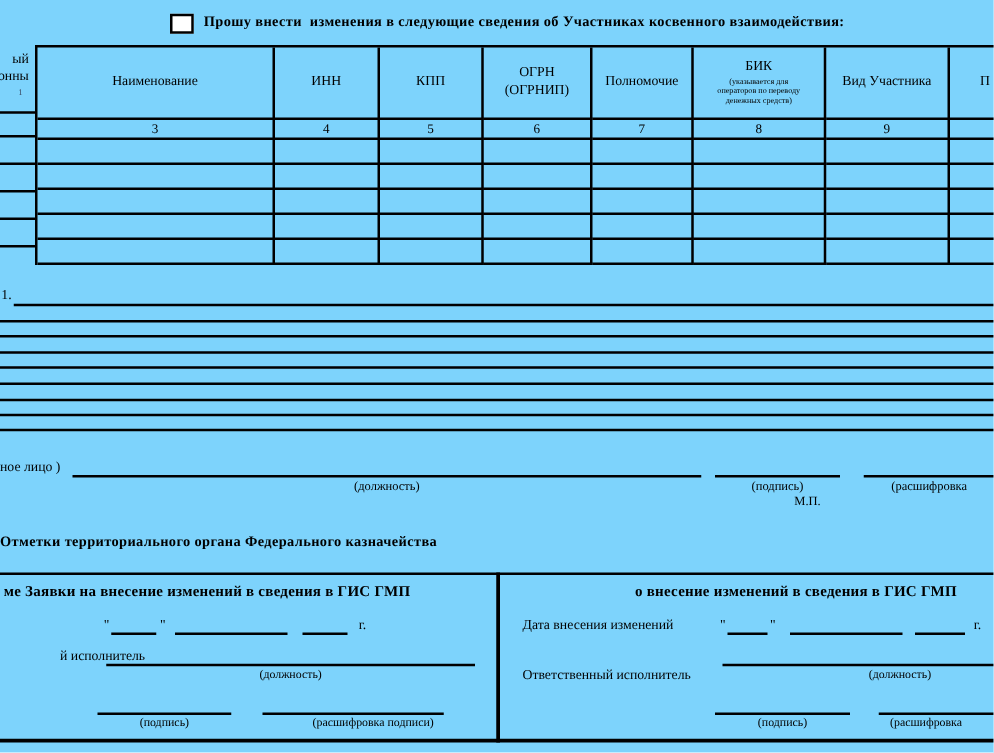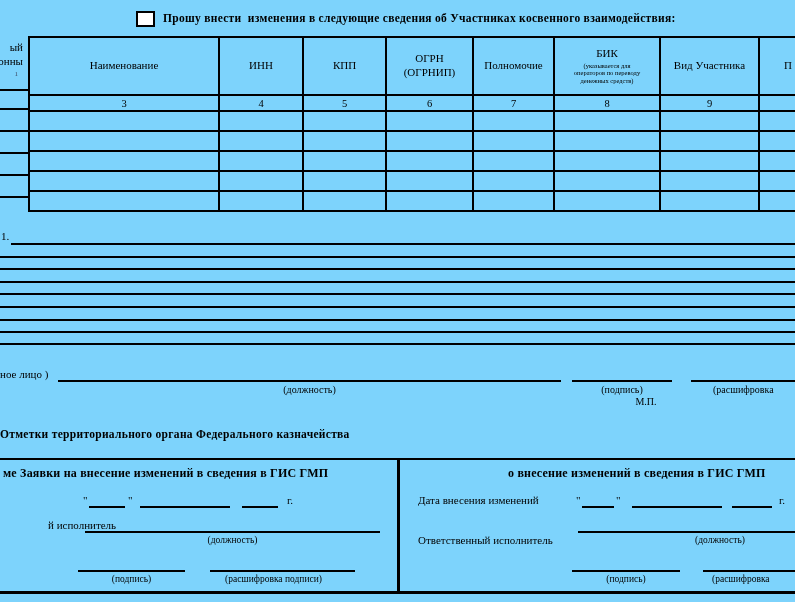--- a/index.html
+++ b/index.html
@@ -165,21 +165,21 @@
   <div class="txt11" style="left:128px;top:494px;">"</div>
   <div class="ln" style="left:140px;top:506px;width:90px;"></div>
   <div class="ln" style="left:242px;top:506px;width:36px;"></div>
   <div class="txt11" style="left:287px;top:494px;">г.</div>
   <div class="txt11" style="left:4px;top:519px;margin-left:44px;">й исполнитель</div>
   <div class="ln" style="left:85px;top:531px;width:295px;"></div>
   <div class="cap" style="left:85px;top:535px;width:295px;">(должность)</div>
   <div class="ln" style="left:78px;top:570px;width:107px;"></div>
   <div class="cap" style="left:78px;top:574px;width:107px;">(подпись)</div>
   <div class="ln" style="left:210px;top:570px;width:145px;"></div>
-  <div class="cap" style="left:201px;top:574px;width:145px;">(расшифровка подписи)</div>
+  <div class="cap" style="left:226px;top:574px;width:145px;">(расшифровка подписи)</div>
 
   <div class="box-title-r">о внесение изменений в сведения в ГИС ГМП</div>
   <div class="txt11" style="left:418px;top:494px;">Дата внесения изменений</div>
   <div class="txt11" style="left:576px;top:494px;">"</div>
   <div class="ln" style="left:582px;top:506px;width:32px;"></div>
   <div class="txt11" style="left:616px;top:494px;">"</div>
   <div class="ln" style="left:632px;top:506px;width:90px;"></div>
   <div class="ln" style="left:732px;top:506px;width:40px;"></div>
   <div class="txt11" style="left:779px;top:494px;">г.</div>
   <div class="txt11" style="left:418px;top:519px;margin-top:15px;">Ответственный исполнитель</div>

